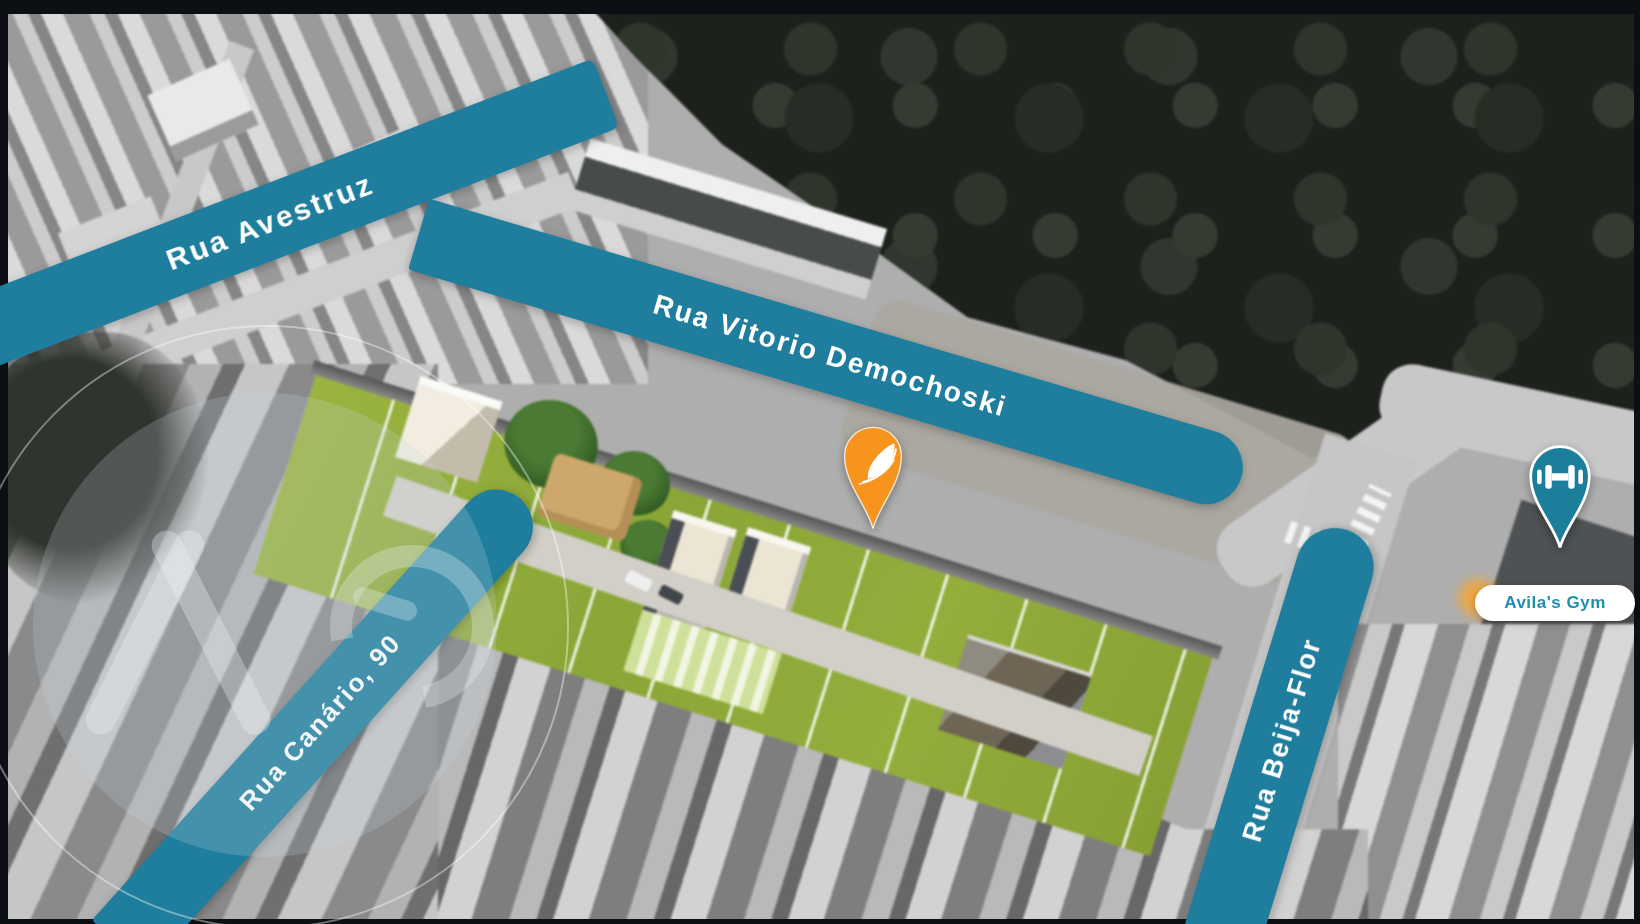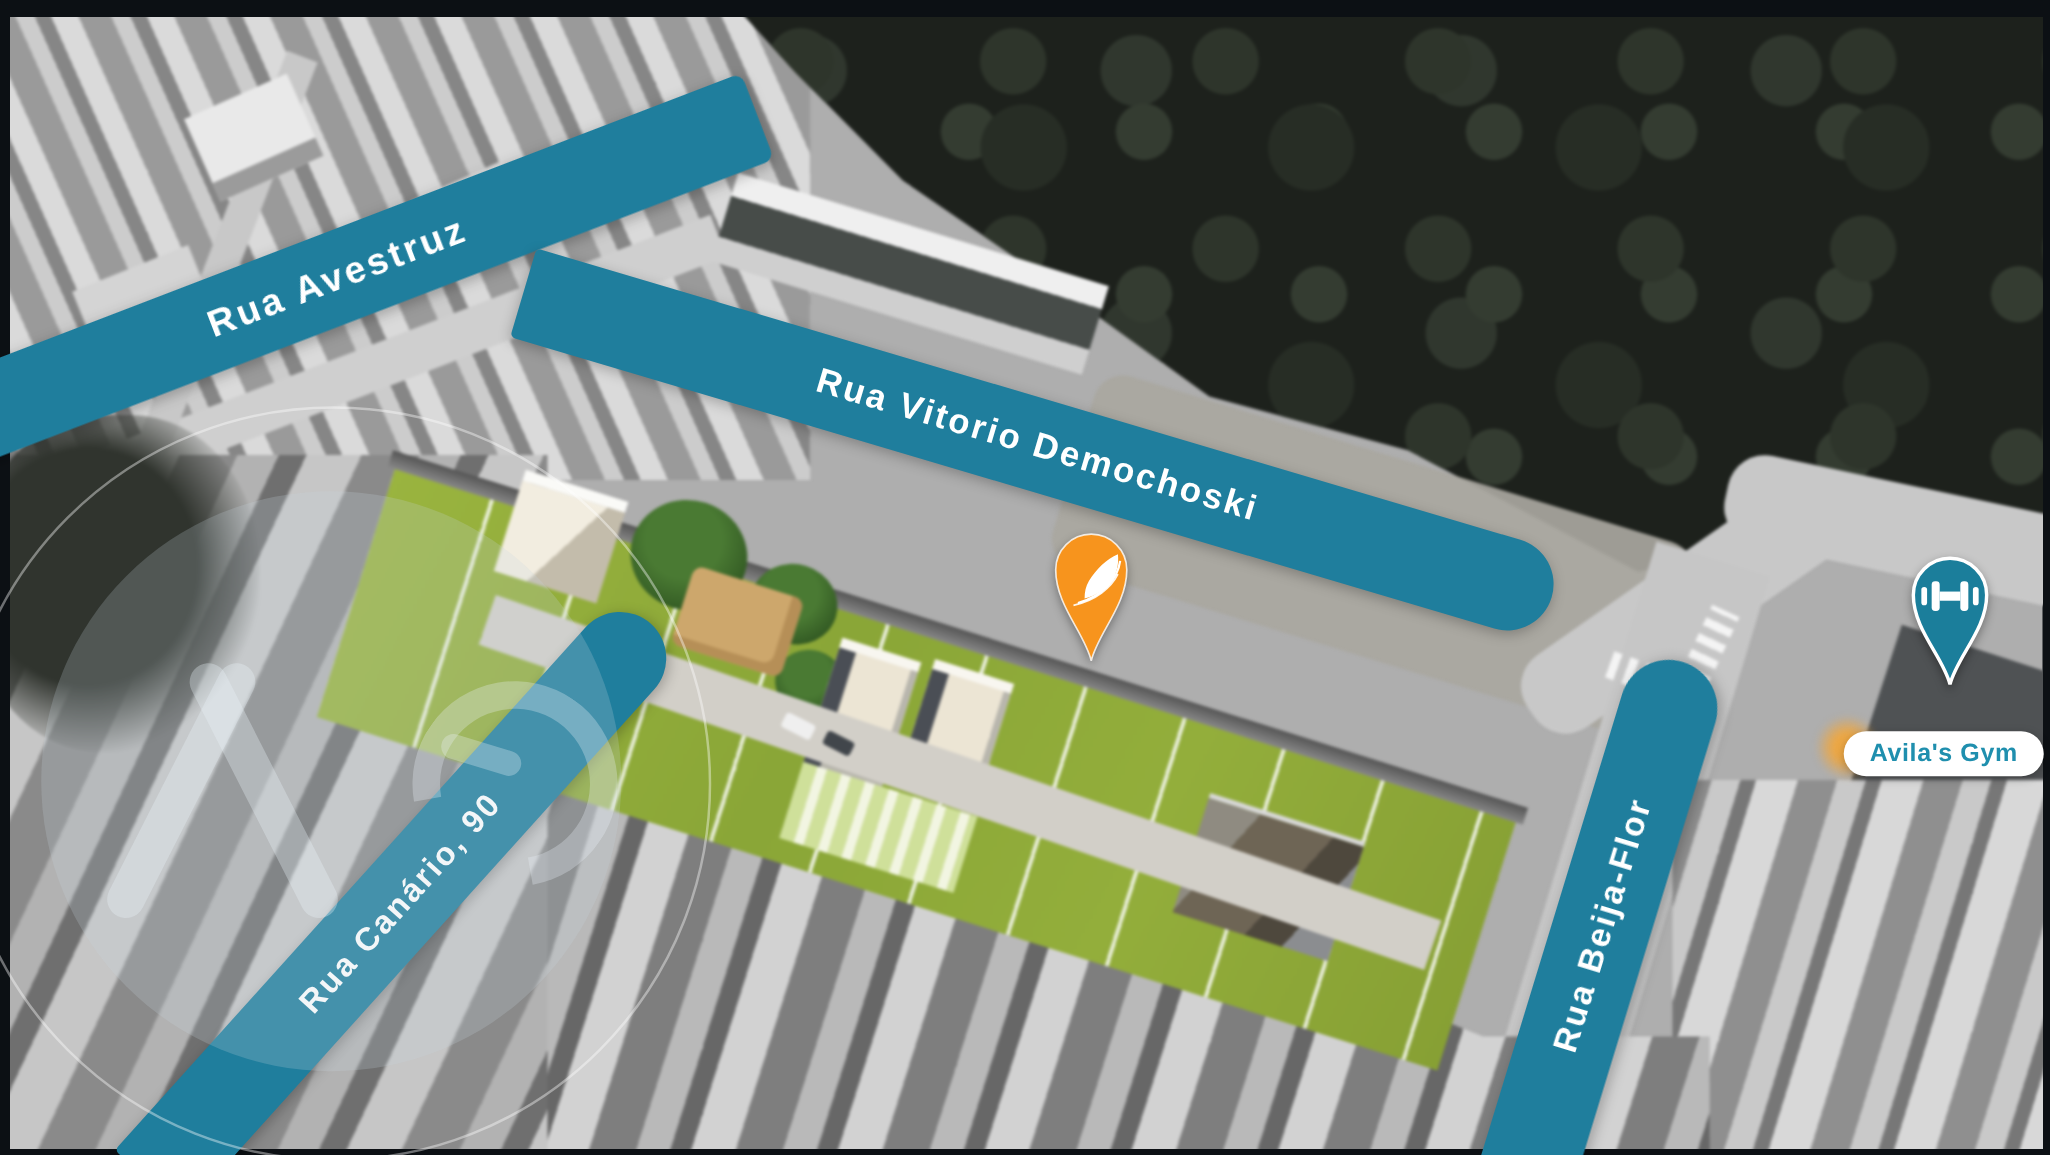--- a/index.html
+++ b/index.html
@@ -116,21 +116,21 @@
 
   
   .property-pin{left:841px;top:419px;width:64px;height:118px;z-index:50;
     filter:drop-shadow(0 3px 4px rgba(0,0,0,.35));}
   .gym-pin{left:1525px;top:443px;width:70px;height:110px;z-index:50;
     filter:drop-shadow(0 3px 4px rgba(0,0,0,.35));}
   .gym-glow{left:1452px;top:572px;width:52px;height:52px;border-radius:50%;z-index:45;
     background:radial-gradient(circle,rgba(248,166,49,.85) 0 30%,rgba(248,166,49,0) 70%);filter:blur(3px);}
   .gym-label{left:1475px;top:585px;width:160px;height:36px;border-radius:18px;background:#fff;
     display:flex;align-items:center;justify-content:center;z-index:50;
-    color:#1f8fae;font-weight:bold;font-size:20px;letter-spacing:.5px;
+    color:#1f8fae;font-weight:bold;font-size:17px;letter-spacing:.5px;
     box-shadow:0 2px 8px rgba(0,0,0,.25);}
 </style>
 </head>
 <body>
 
 <div class="stage">
   <div class="photo">
     <div class="photo-art">
 
       <div class="abs houses-northwest"></div>

